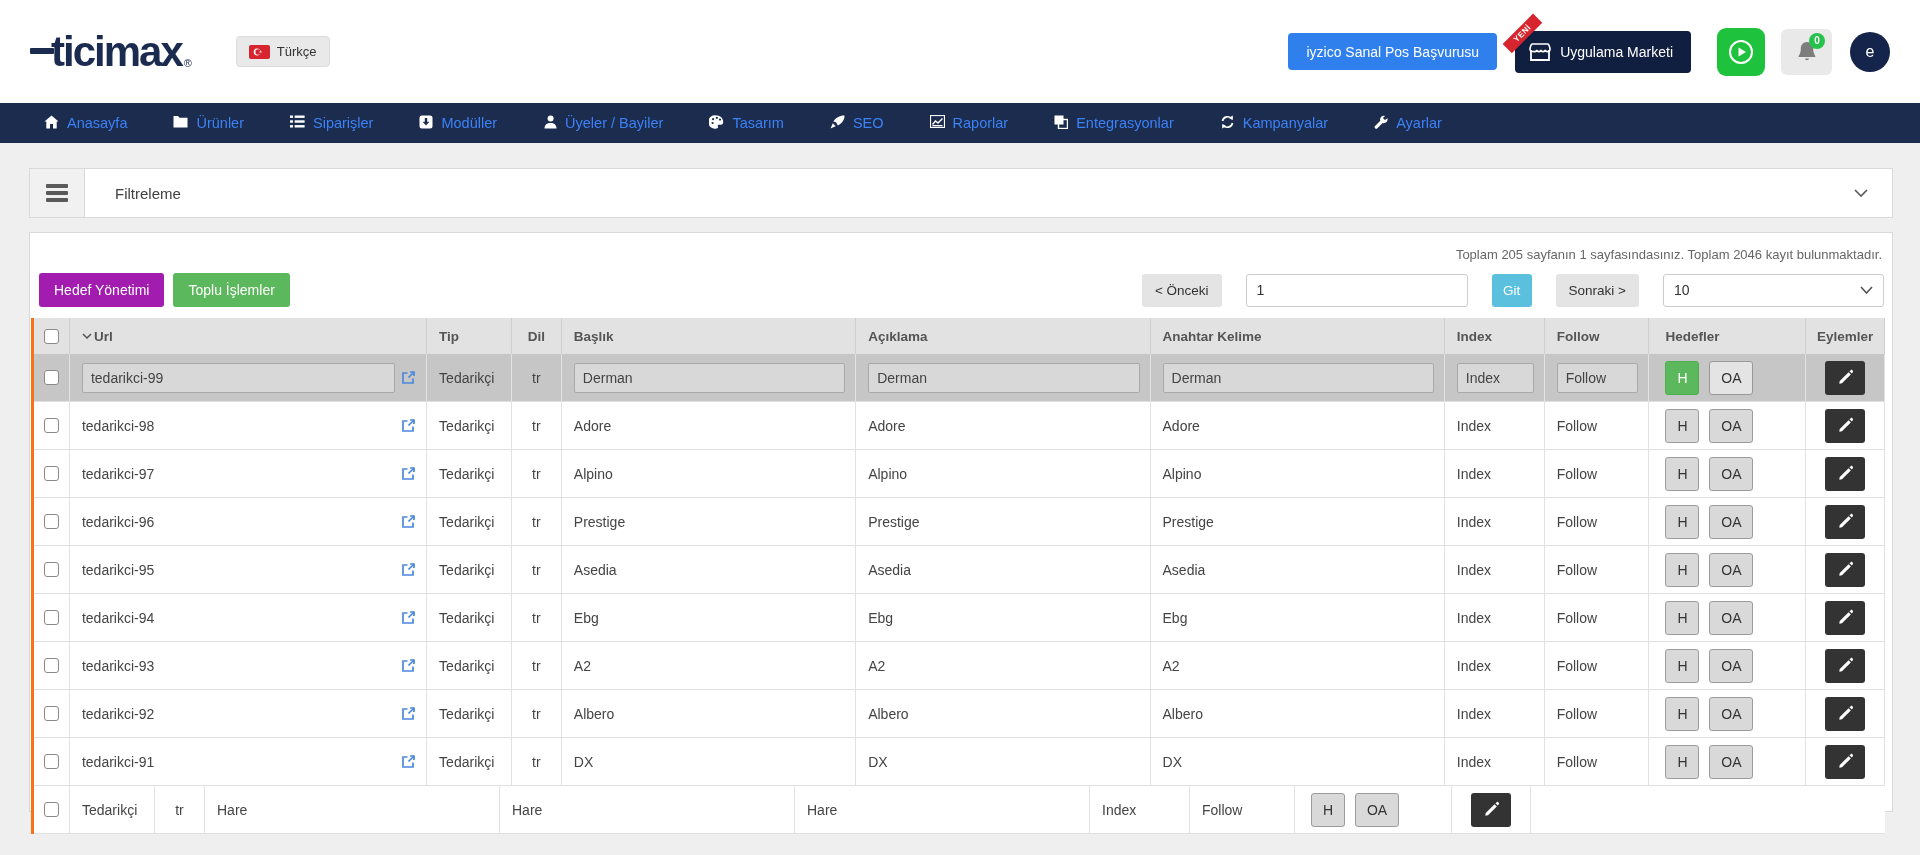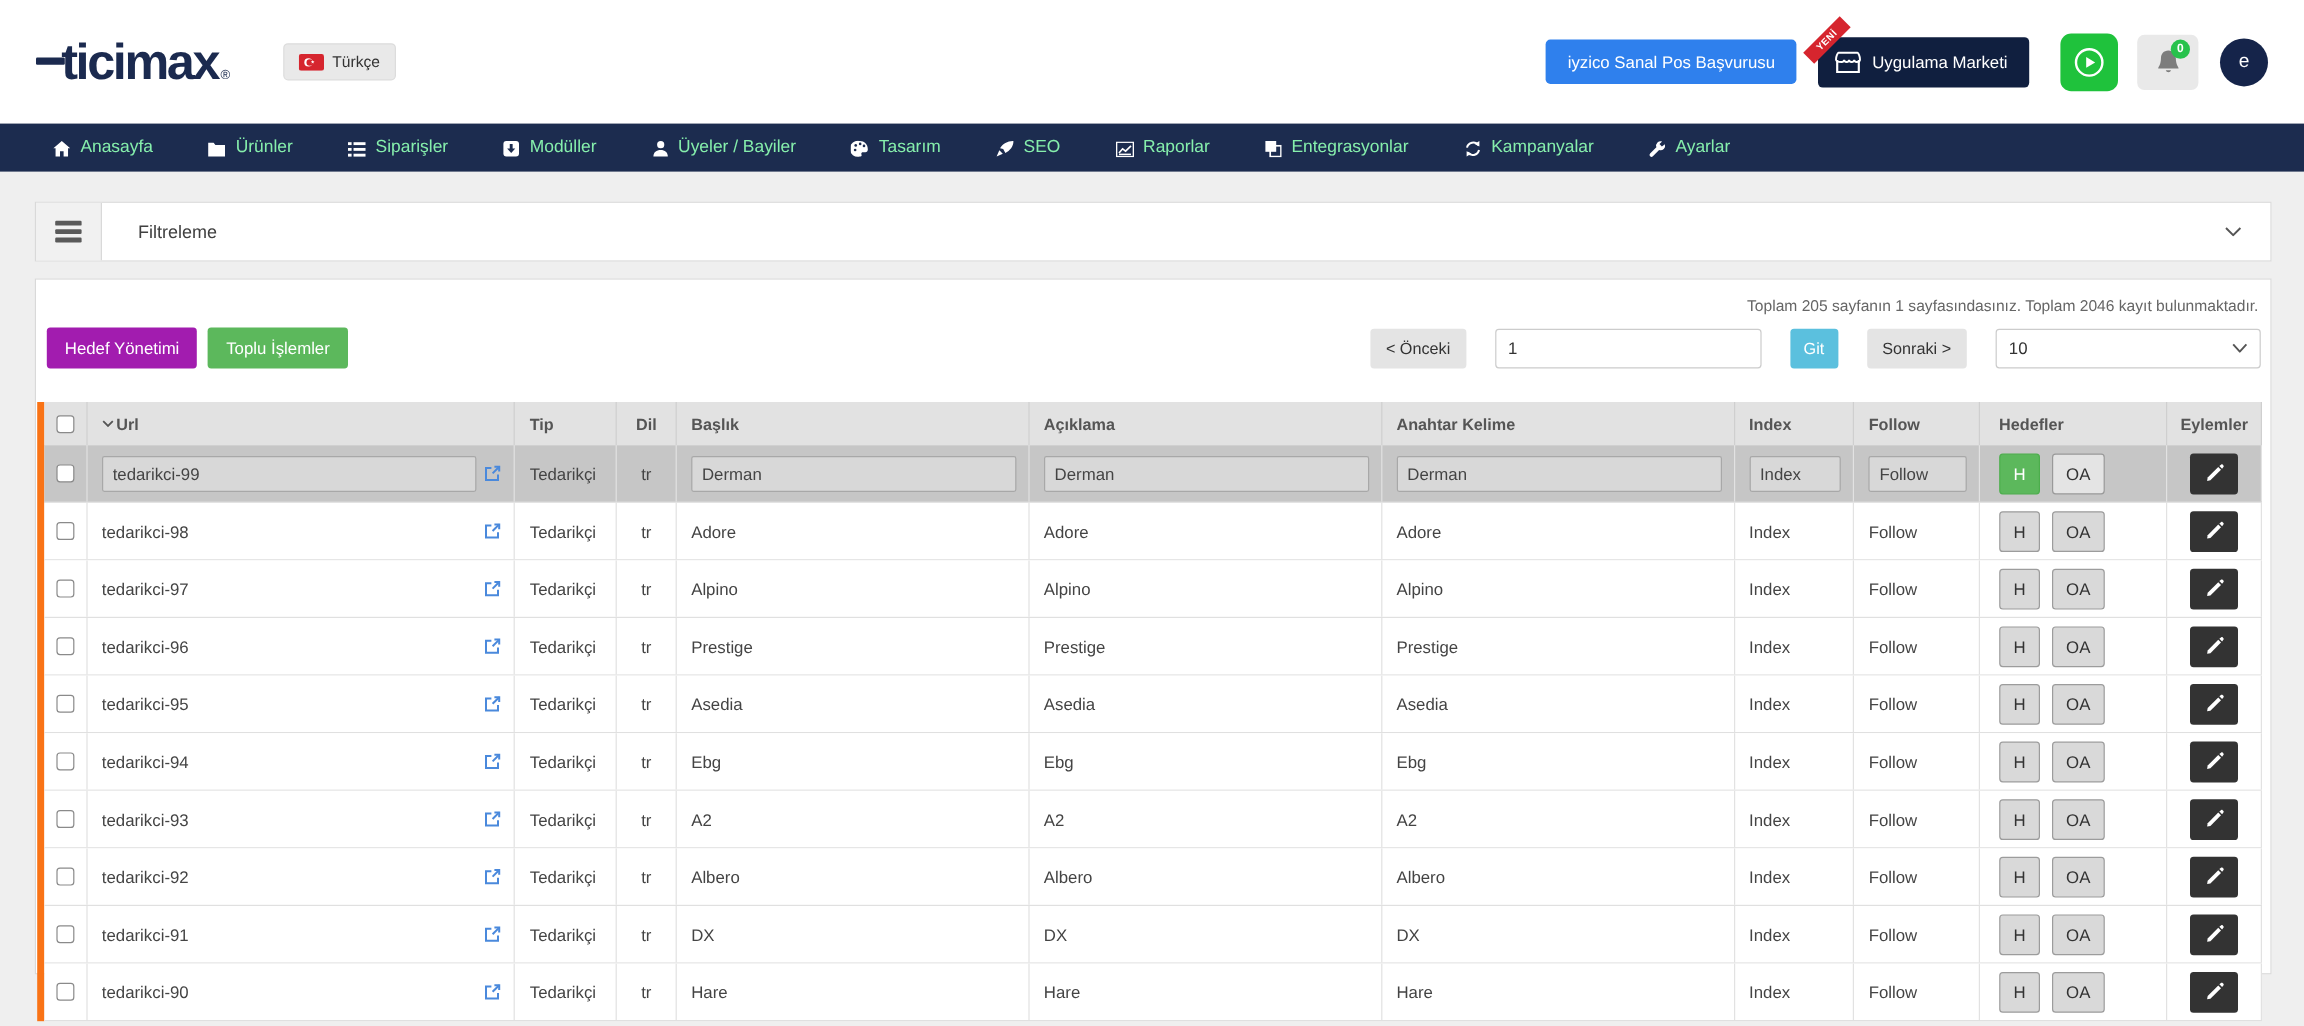--- a/index.html
+++ b/index.html
@@ -28,21 +28,21 @@
   .bell-wrap { position:relative; width:51px; height:46px; margin-left:16px; background:#e9e9e9; border-radius:6px;
                display:flex; align-items:center; justify-content:center; cursor:pointer; }
   .bell-badge { position:absolute; top:4px; right:7px; width:16px; height:16px; border-radius:50%;
                 background:#27c24c; color:#fff; font-size:10px; font-weight:bold; display:flex;
                 align-items:center; justify-content:center; }
   .avatar { width:40px; height:40px; margin:0 30px 0 18px; border-radius:50%; background:#15244a; color:#fff;
             font-size:16px; display:flex; align-items:center; justify-content:center; cursor:pointer; }
 
   
   .main-nav { height:40px; background:#1c2c4f; display:flex; align-items:center; gap:46px; padding-left:44px; }
-  .nav-item { display:flex; align-items:flex-end; gap:8px; color:#86efac; font-size:14.5px; cursor:pointer; white-space:nowrap; }
+  .nav-item { display:flex; align-items:flex-start; gap:8px; color:#3b82f6; font-size:14.5px; cursor:pointer; white-space:nowrap; }
   .nav-icon { display:flex; align-items:center; }
 
   
   .filter-bar { margin:25px 27px 0 29px; height:50px; background:#fff; border:1px solid #d9d9d9;
                 display:flex; align-items:center; }
   .filter-burger { width:55px; height:100%; border-right:1px solid #d9d9d9; background:#f1f1f1;
                    display:flex; flex-direction:column; justify-content:center; align-items:center; gap:3px; cursor:pointer; }
   .filter-burger i { width:22px; height:4px; background:#5a5a5a; border-radius:1px; }
   .filter-label { margin-left:30px; font-size:15px; color:#404040; }
   .filter-chevron { margin-left:auto; margin-right:24px; cursor:pointer; display:flex; }
@@ -60,21 +60,21 @@
                font-family:inherit; cursor:pointer; padding:0 13px; }
   .pager-input { width:222px; height:33px; border:1px solid #ccc; border-radius:3px; padding:0 10px;
                  font-size:14px; font-family:inherit; color:#333; }
   .btn-git { width:40px; height:33px; background:#5bc0de; color:#fff; border:none; border-radius:3px;
              font-size:13.5px; font-family:inherit; cursor:pointer; }
   .page-size { width:221px; height:33px; border:1px solid #ccc; border-radius:3px; display:flex; align-items:center;
                padding:0 10px; font-size:14px; color:#333; cursor:pointer; background:#fff; }
   .page-size svg { margin-left:auto; }
 
   
-  .tbl { margin:28px 7px 0 1px; border-left:6px solid #f97316; }
+  .tbl { margin:11px 7px 0 1px; border-left:3px solid #f97316; }
   .trow { display:flex; }
   .cell { display:flex; align-items:center; padding:0 10px 0 12px; border-right:1px solid #e2e2e2; overflow:hidden; }
   .thead { height:36px; background:#e2e2e2; }
   .thead .cell { border-right:1px solid #cfcfcf; font-size:13.5px; font-weight:bold; color:#555; }
   .tbody .trow { height:48px; border-bottom:1px solid #e0e0e0; background:#fff; font-size:14px; color:#444; }
   .w-check   { width:36px;  justify-content:center; padding:0; }
   .w-url     { width:358px; }
   .w-tip     { width:85px;  }
   .w-dil     { width:50px;  justify-content:center; padding:0; }
   .w-baslik  { width:295px; }
@@ -761,30 +761,20 @@
           <path d="M11 2 L12.4 0.9 C12.7 0.7 13.1 0.7 13.4 1 L14 1.6 C14.3 1.9 14.3 2.3 14.1 2.6 L13 4 Z" fill="#fff"></path>
         </svg>
       </button>
     </div>
   </div>
 
   <div class="trow">
     <div class="cell w-check">
             <span class="cb"></span>
           </div>
-    <div class="cell w-url cell-url">
-      <span class="val r-url">tedarikci-90</span>
-      <span class="ext-link">
-        <svg width="15" height="15" viewBox="0 0 15 15">
-          <path d="M6.5 3 H2 V13 H12 V8.5" fill="none" stroke="#4a89dc" stroke-width="1.7"></path>
-          <path d="M9 2 H13 V6" fill="none" stroke="#4a89dc" stroke-width="1.7"></path>
-          <path d="M13 2 L7.5 7.5" fill="none" stroke="#4a89dc" stroke-width="1.7"></path>
-        </svg>
-      </span>
-    </div>
     <div class="cell w-tip">
             <span class="r-tip">Tedarikçi</span>
           </div>
     <div class="cell w-dil">
             <span class="r-dil">tr</span>
           </div>
     <div class="cell w-baslik">
             <span class="val r-baslik">Hare</span>
           </div>
     <div class="cell w-acik">

